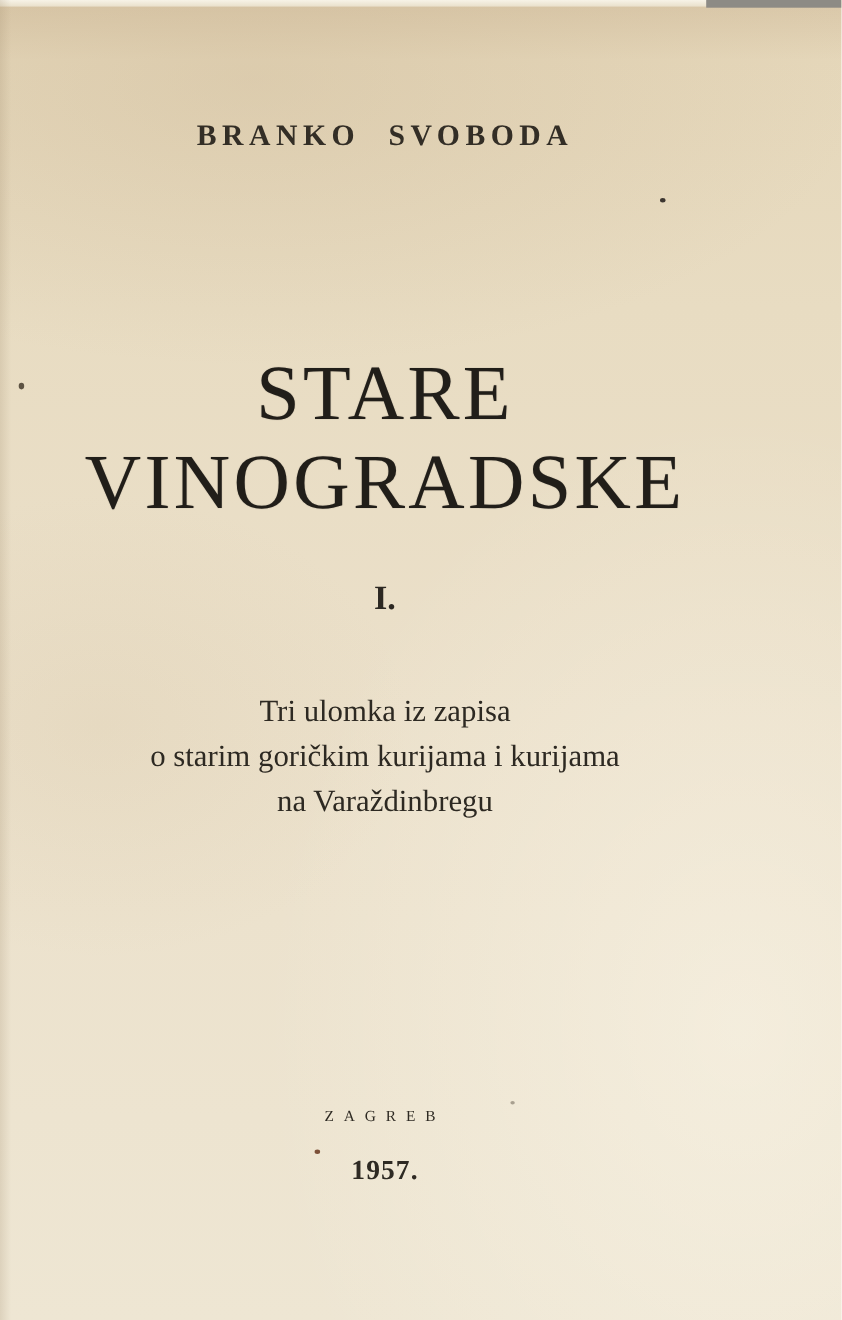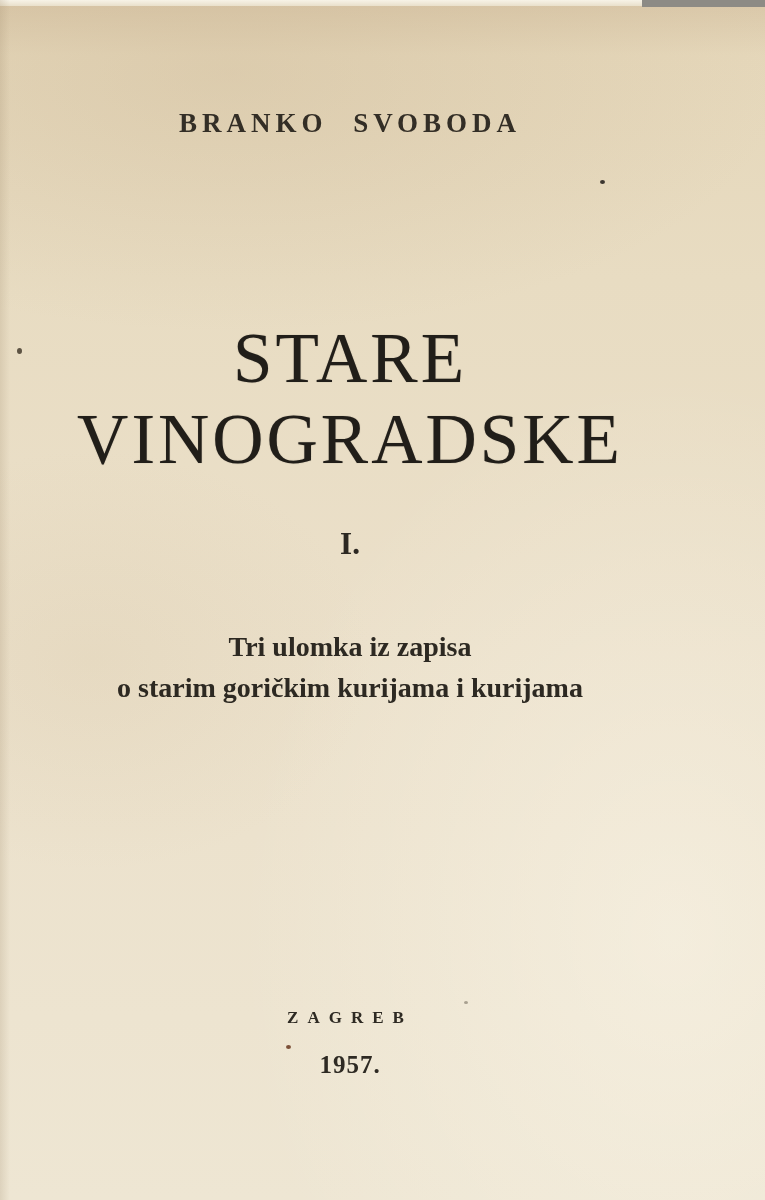--- a/index.html
+++ b/index.html
@@ -58,28 +58,28 @@
     top: 526px;
     font-size: 31px;
     font-weight: 700;
     color: #2c2822;
   }
 
   .subtitle {
     top: 626px;
     font-size: 28px;
     line-height: 41px;
-    font-weight: 700;
+    font-weight: 400;
     color: #2d2922;
   }
 
   .city {
     top: 1008px;
-    font-size: 17px;
-    font-weight: 700;
+    font-size: 14px;
+    font-weight: 400;
     letter-spacing: 9px;
     color: #2e2a23;
   }
   .year {
     top: 1051px;
     font-size: 25px;
     font-weight: 700;
     letter-spacing: 1px;
     color: #2e2a23;
   }
@@ -103,20 +103,21 @@
   <div class="text-col author">BRANKO SVOBODA</div>
 
   <div class="text-col title-line title-1">STARE VINOGRADSKE</div>
 
 
   <div class="text-col numeral">I.</div>
 
   <div class="text-col subtitle">
     <div>Tri ulomka iz zapisa</div>
     <div>o starim goričkim kurijama i kurijama</div>
+    <div>na Varaždinbregu</div>
   </div>
 
   <div class="text-col city">ZAGREB</div>
 
   <div class="text-col year">1957.</div>
 
   <div class="speck speck-1"></div>
   <div class="speck speck-2"></div>
   <div class="speck speck-3"></div>
   <div class="speck speck-4"></div>

